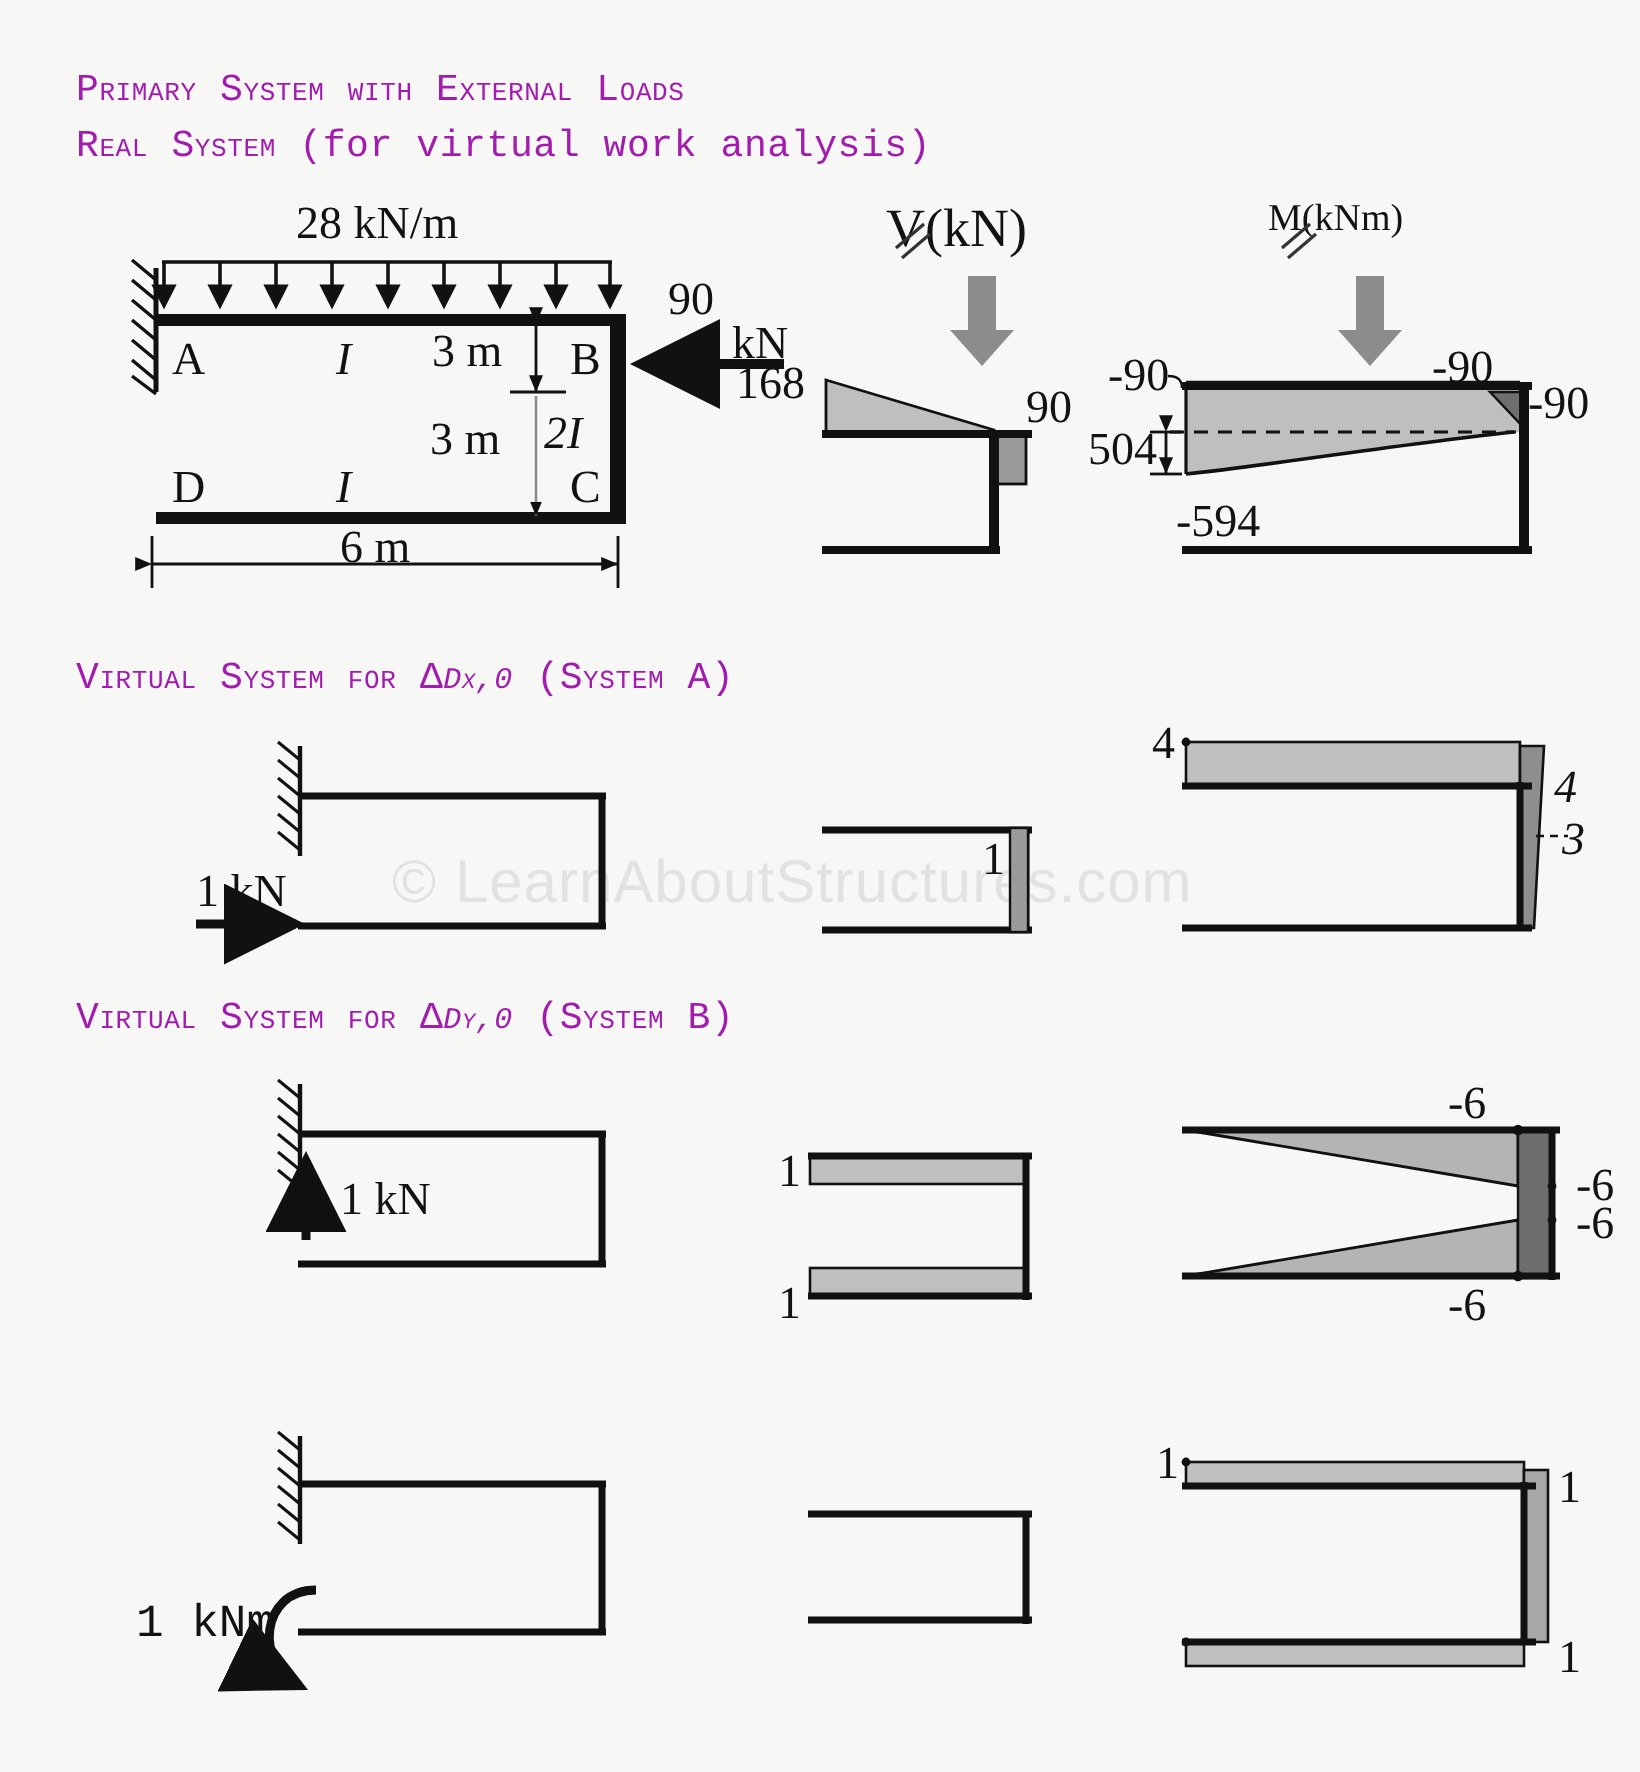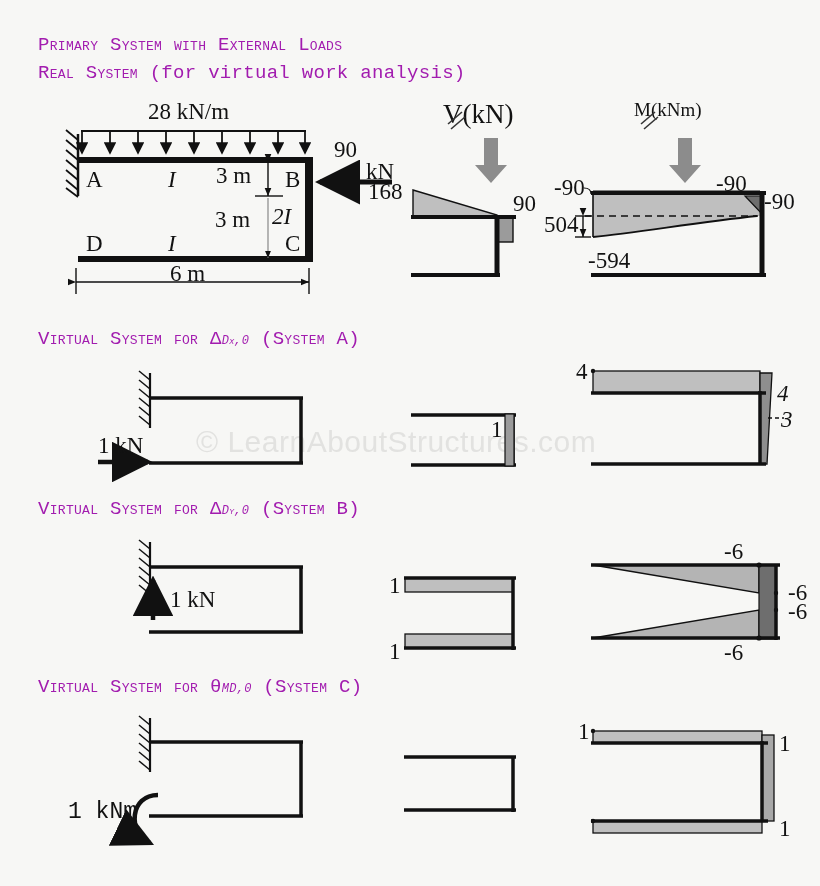--- a/index.html
+++ b/index.html
@@ -34,21 +34,21 @@
     position:absolute;
     left:196px;top:425px;
     font-family:"Liberation Sans","DejaVu Sans",sans-serif;
     font-size:30px;
     color:#e2e2e0;
     letter-spacing:.5px;
     white-space:nowrap;
     user-select:none;
   }
   svg{position:absolute;left:0;top:0;overflow:visible;}
-  .supsub{font-size:12px;font-style:italic;}
+  .supsub{font-size:15px;font-style:italic;}
 </style>
 </head>
 <body>
 
 <div id="root">
 
   <div class="hdr" style="left:38px;top:34px;">
     <span>Primary System with External Loads</span>
   </div>
   <div class="hdr" style="left:38px;top:62px;">
@@ -61,25 +61,20 @@
     <span class="nosc">Δ</span><span class="supsub">Dx,0</span>
     <span>(System A)</span>
   </div>
 
   <div class="hdr" style="left:38px;top:498px;text-align:center;">
     <span>Virtual System for</span>
     <span class="nosc">Δ</span><span class="supsub">Dy,0</span>
     <span>(System B)</span>
   </div>
 
-  <div class="hdr" style="left:38px;top:676px;">
-    <span>Virtual System for</span>
-    <span class="nosc">θ</span><span class="supsub">MD,0</span>
-    <span>(System C)</span>
-  </div>
 
   <div class="lbl" style="left:443px;top:100px;font-size:27px;">
     <span>V</span><span>(kN)</span>
   </div>
   <div class="lbl" style="left:634px;top:100px;font-size:19px;">
     <span>M</span><span>(kNm)</span>
   </div>
 
   <div class="wm">© LearnAboutStructures.com</div>
 

